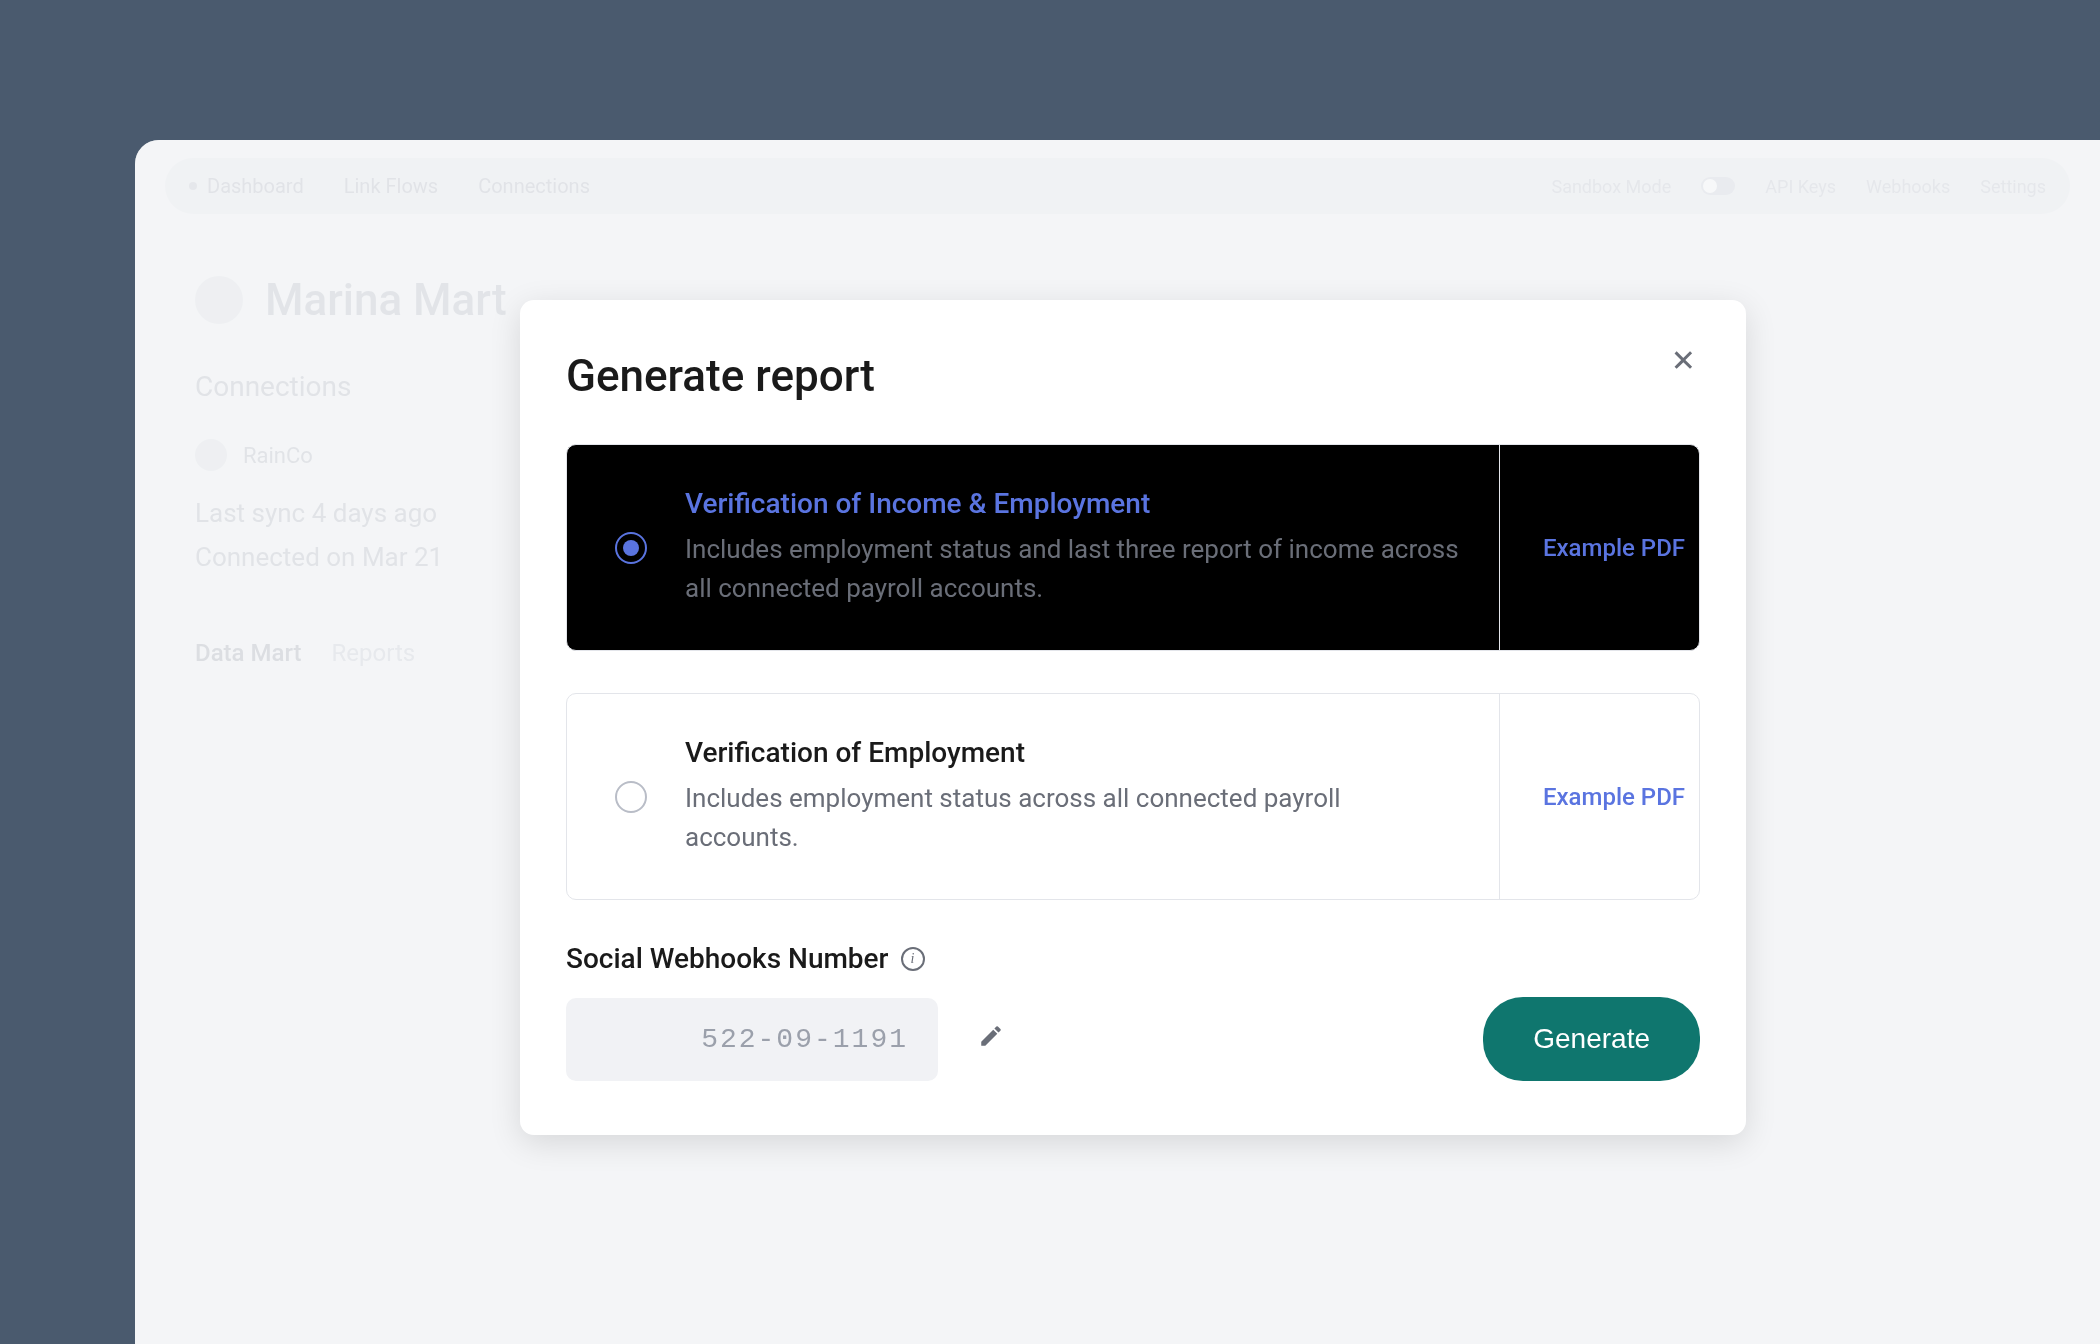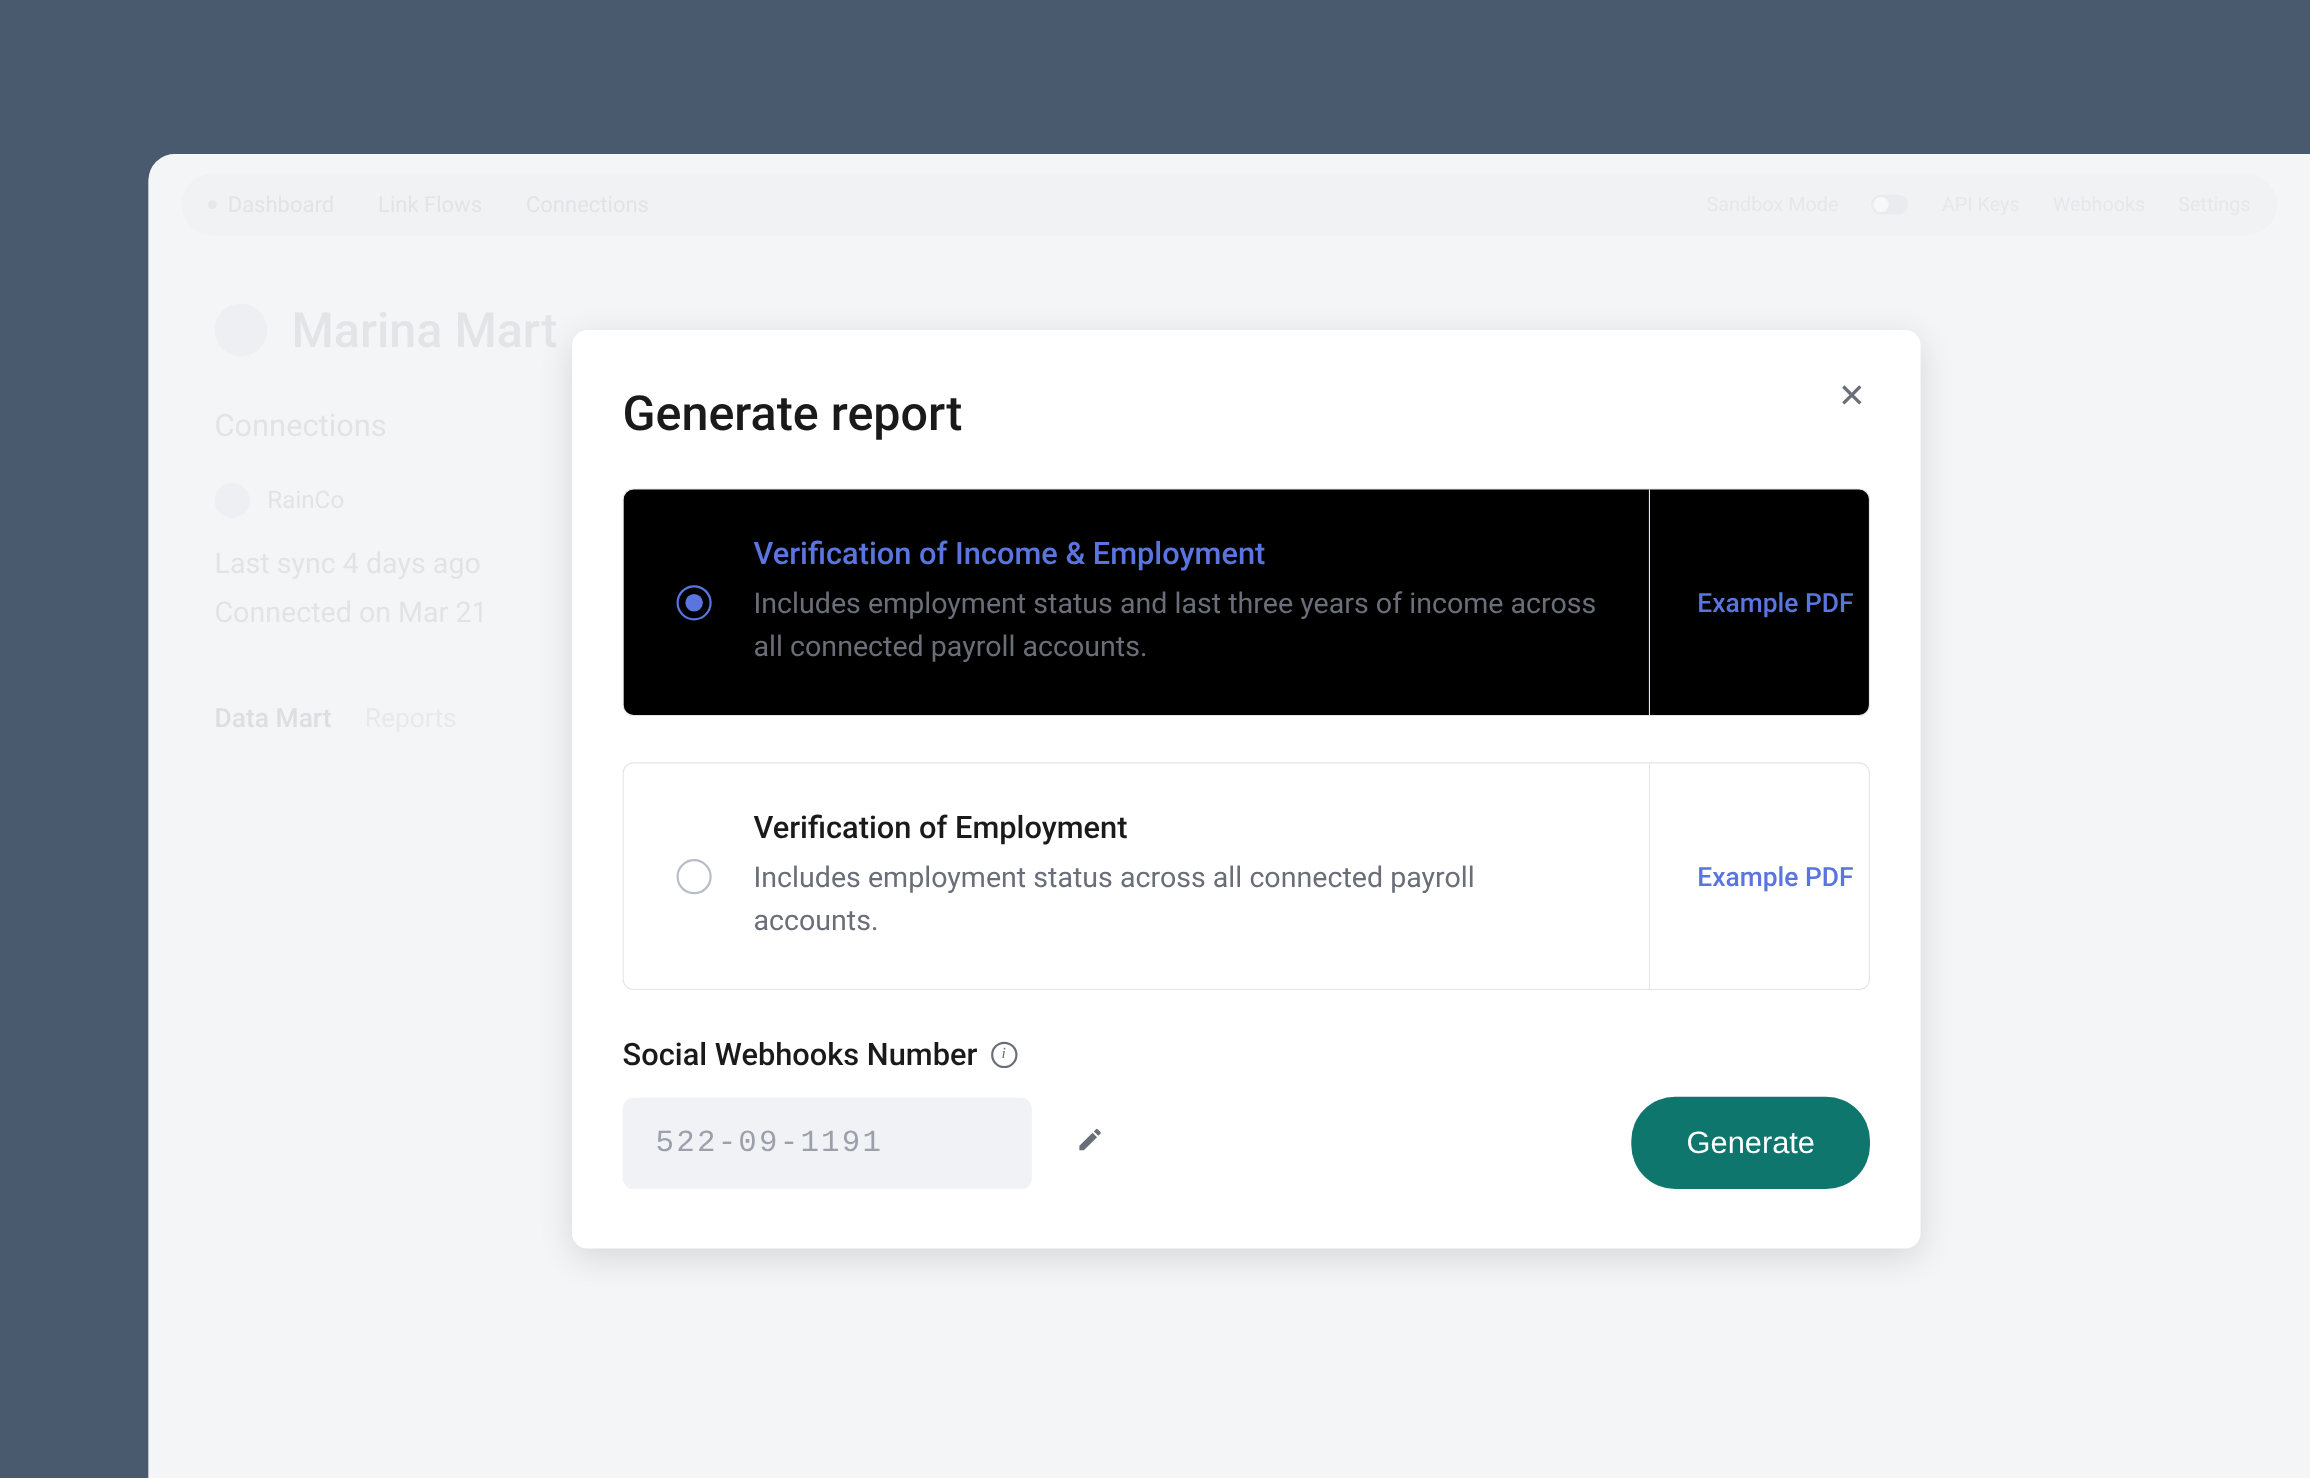--- a/index.html
+++ b/index.html
@@ -295,20 +295,21 @@
     .ssn-input {
       background: #f1f2f5;
       border: none;
       border-radius: 10px;
       padding: 26px 30px;
       font-size: 28px;
       color: #9ba0ab;
       font-family: "Courier New", monospace;
       letter-spacing: 2px;
       width: 372px;
+      text-align: right;
     }
     .ssn-input::placeholder {
       color: #9ba0ab;
     }
     .edit-icon {
       color: #6a6e78;
       font-size: 26px;
     }
     .generate-btn {
       margin-left: auto;
@@ -372,21 +373,21 @@
     <div class="modal-header">
       <div class="modal-title">Generate report</div>
       <div class="close-btn">✕</div>
     </div>
 
     <div class="option-card selected">
       <div class="option-main">
         <div class="radio checked"></div>
         <div class="option-text">
           <div class="option-title selected-title">Verification of Income &amp; Employment</div>
-          <div class="option-desc">Includes employment status and last three years of income across all connected payroll accounts.</div>
+          <div class="option-desc">Includes employment status and last three report of income across all connected payroll accounts.</div>
         </div>
       </div>
       <div class="option-side">
         <span class="example-link">Example PDF</span>
       </div>
     </div>
 
     <div class="option-card">
       <div class="option-main">
         <div class="radio"></div>

